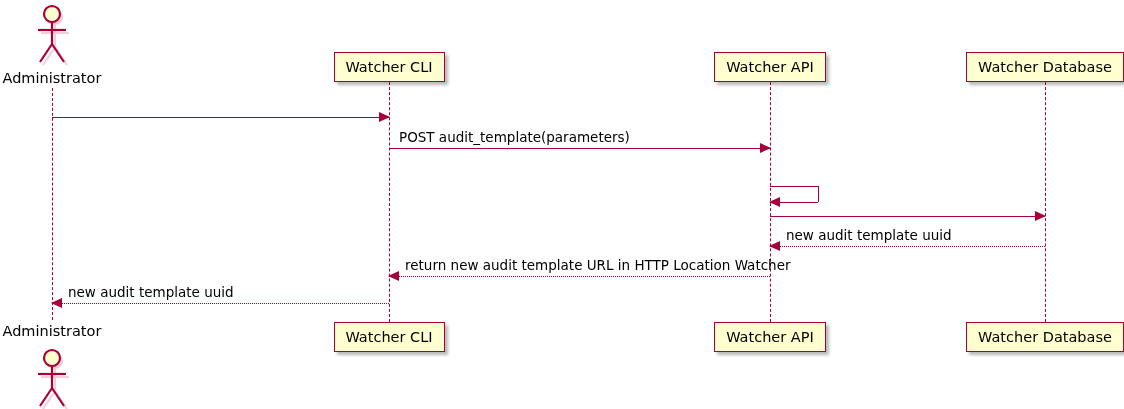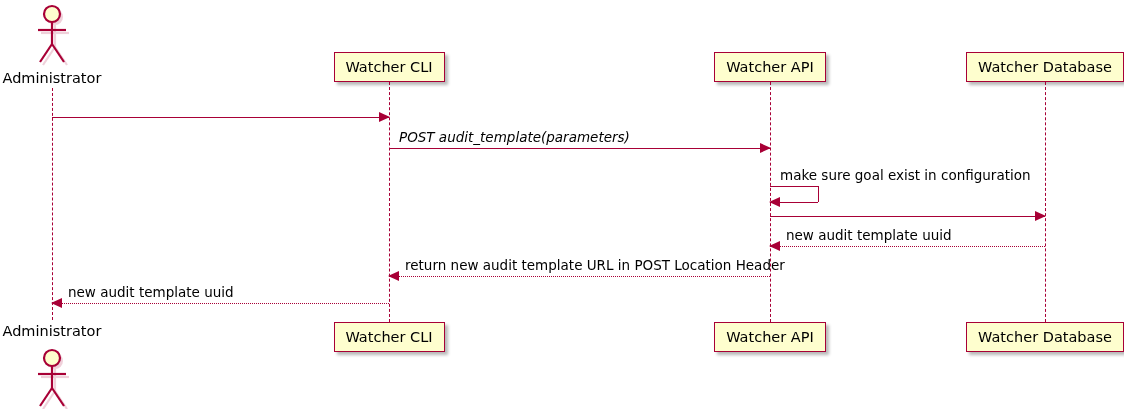--- a/index.html
+++ b/index.html
@@ -121,40 +121,39 @@
     <div class="lifeline" style="left: 770px; top: 82px; height: 240px;"></div>
     <div class="lifeline" style="left: 1045px; top: 82px; height: 240px;"></div>
     <div class="msg right" style="left: 52px; top: 117px; width: 337px;">
       <div class="line"></div>
       <div class="head"></div>
     </div>
     <div class="msg right" style="left: 389px; top: 148px; width: 381px;">
       <div class="line"></div>
       <div class="head"></div>
     </div>
-    <div class="mlabel" style="left: 399px; top: 129px; font-style: italic;">POST audit_template(parameters)</div>
+    <div class="mlabel" style="left: 399px; top: 129px;">POST audit_template(parameters)</div>
     <div class="selfmsg" style="left: 770px; top: 186px; width: 48px; height: 16px;">
       <div class="top" style="width: 48px;"></div>
       <div class="right" style="left: 48px; height: 16px;"></div>
       <div class="bot" style="top: 16px; width: 48px;"></div>
       <div class="head" style="left: -1px; top: 10.5px; border-right: 11px solid rgb(168, 0, 54); border-left: 0px;"></div>
     </div>
-    <div class="mlabel" style="left: 780px; top: 167px;">make sure goal exist in configuration</div>
     <div class="msg right" style="left: 770px; top: 216px; width: 275px;">
       <div class="line"></div>
       <div class="head"></div>
     </div>
     <div class="msg dotted left" style="left: 770px; top: 246px; width: 275px;">
       <div class="line"></div>
       <div class="head"></div>
     </div>
     <div class="mlabel" style="left: 786px; top: 227px;">new audit template uuid</div>
     <div class="msg dotted left" style="left: 389px; top: 276px; width: 381px;">
       <div class="line"></div>
       <div class="head"></div>
     </div>
-    <div class="mlabel" style="left: 405px; top: 257px;">return new audit template URL in POST Location Header</div>
+    <div class="mlabel" style="left: 405px; top: 257px;">return new audit template URL in HTTP Location Watcher</div>
     <div class="msg dotted left" style="left: 52px; top: 303px; width: 337px;">
       <div class="line"></div>
       <div class="head"></div>
     </div>
     <div class="mlabel" style="left: 68px; top: 284px;">new audit template uuid</div>
   </div>
 
 </body></html>

